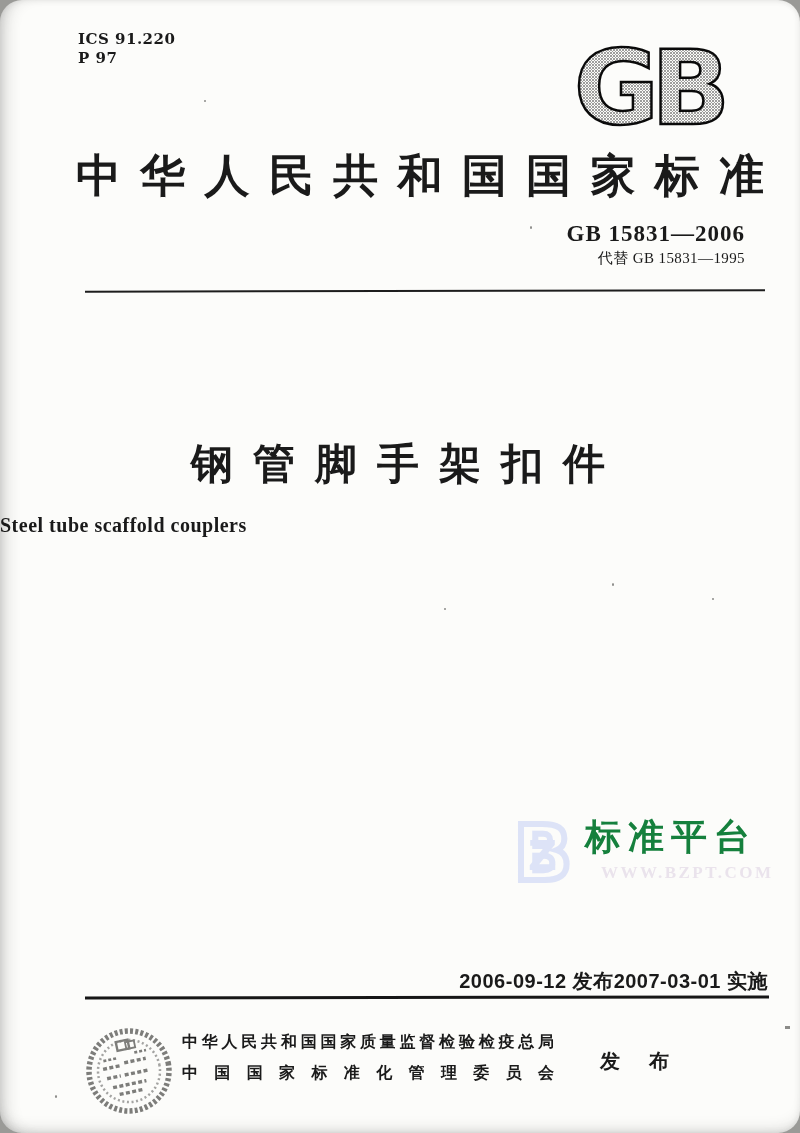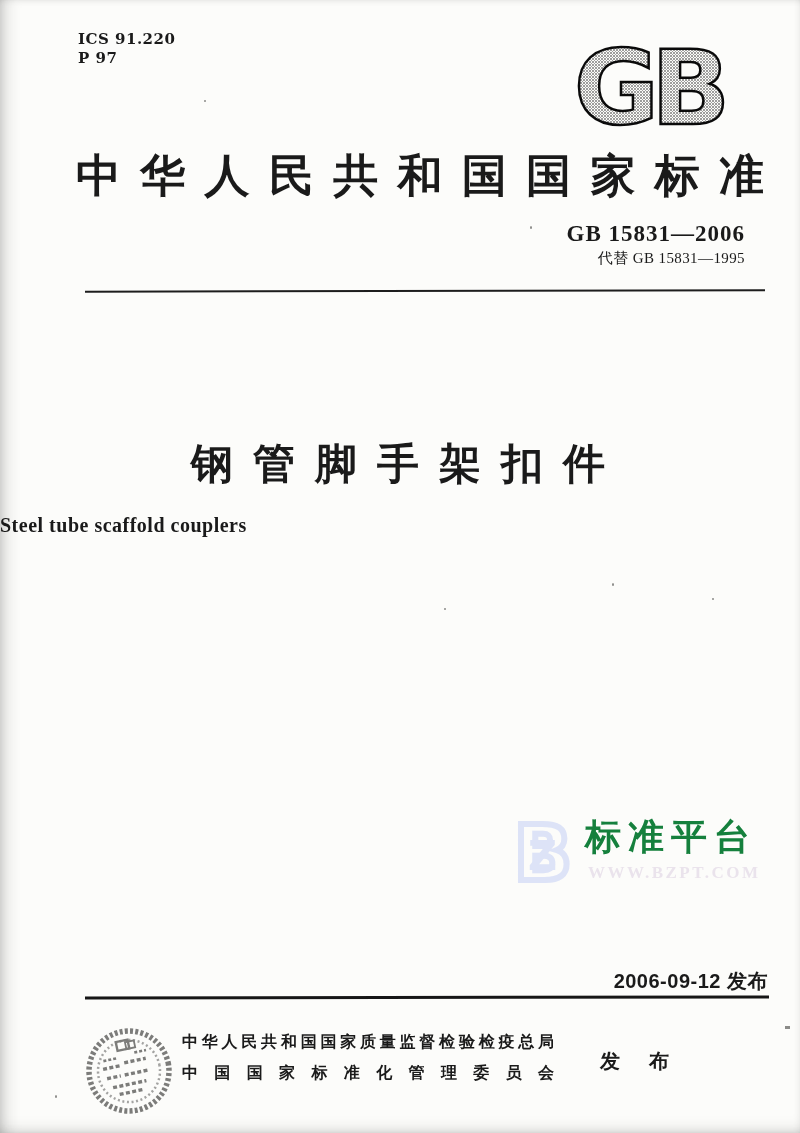--- a/index.html
+++ b/index.html
@@ -8,20 +8,21 @@
     width:800px;height:1133px;
     margin:0 auto;
     background:#fcfcfa;
     overflow:hidden;
     font-family:"Liberation Sans",sans-serif;
     color:#1a1a1a;
     box-shadow:inset 14px 0 20px -16px rgba(40,40,40,.45),
                inset -4px 0 10px -8px rgba(40,40,40,.25),
                inset 0 -12px 18px -15px rgba(40,40,40,.35),
                inset 0 6px 10px -9px rgba(40,40,40,.18);
+    border-radius:22px;
   }
   
   .ics-block{
     position:absolute;left:78px;top:30px;
     font-size:15px;font-weight:bold;line-height:19px;
     letter-spacing:.5px;
     font-family:"DejaVu Serif","Liberation Serif",serif;
   }
   
   .gb-logo{position:absolute;top:40px;right:60px;width:184px;height:96px;}
@@ -68,21 +69,21 @@
   }
   .wm-logo{width:62px;height:66px;flex:0 0 auto;margin-top:3px;}
   .wm-textcol{margin-left:6px;}
   .wm-name{
     font-size:36px;font-weight:bold;letter-spacing:7px;
     line-height:40px;
     font-family:"Liberation Serif","DejaVu Serif",serif;
   }
   .wm-url{
     font-size:17px;font-weight:bold;letter-spacing:2.5px;
-    margin-top:6px;margin-left:3px;
+    margin-top:6px;margin-left:16px;
     font-family:"Liberation Serif","DejaVu Serif",serif;
   }
   
   .dates-row{
     position:absolute;left:86px;top:968px;width:682px;
     display:flex;justify-content:flex-end;
     font-size:20px;font-weight:bold;letter-spacing:.5px;
   }
   .thick-rule{
     position:absolute;left:85px;top:996px;width:684px;height:3px;
@@ -148,20 +149,21 @@
       <text x="11" y="50" font-family="'DejaVu Sans',sans-serif" font-weight="bold" font-size="40" fill="#dde3f7">Z</text>
     </svg>
     <div class="wm-textcol">
       <div class="wm-name" style="color:#15803d">标准平台</div>
       <div class="wm-url" style="color:#eae3ec">WWW.BZPT.COM</div>
     </div>
   </div>
 
   <div class="dates-row">
     <span>2006-09-12 发布</span>
+    <span>2007-03-01 实施</span>
   </div>
   <div class="thick-rule"></div>
 
   <div class="issuer-row">
     <svg class="seal" viewBox="0 0 94 94" aria-hidden="true">
       <g transform="rotate(-12 47 47)" stroke="#5d5d5b" fill="none" opacity="0.8">
         <circle cx="47" cy="47" r="40" stroke-width="5.5" stroke-dasharray="3 2.2"></circle>
         <circle cx="47" cy="47" r="31" stroke-width="2.5" stroke-dasharray="2 2.6" opacity=".7"></circle>
         <rect x="40" y="16" width="12" height="9" stroke-width="2.4"></rect>
         <rect x="49" y="18" width="9" height="7" stroke-width="1.8"></rect>

